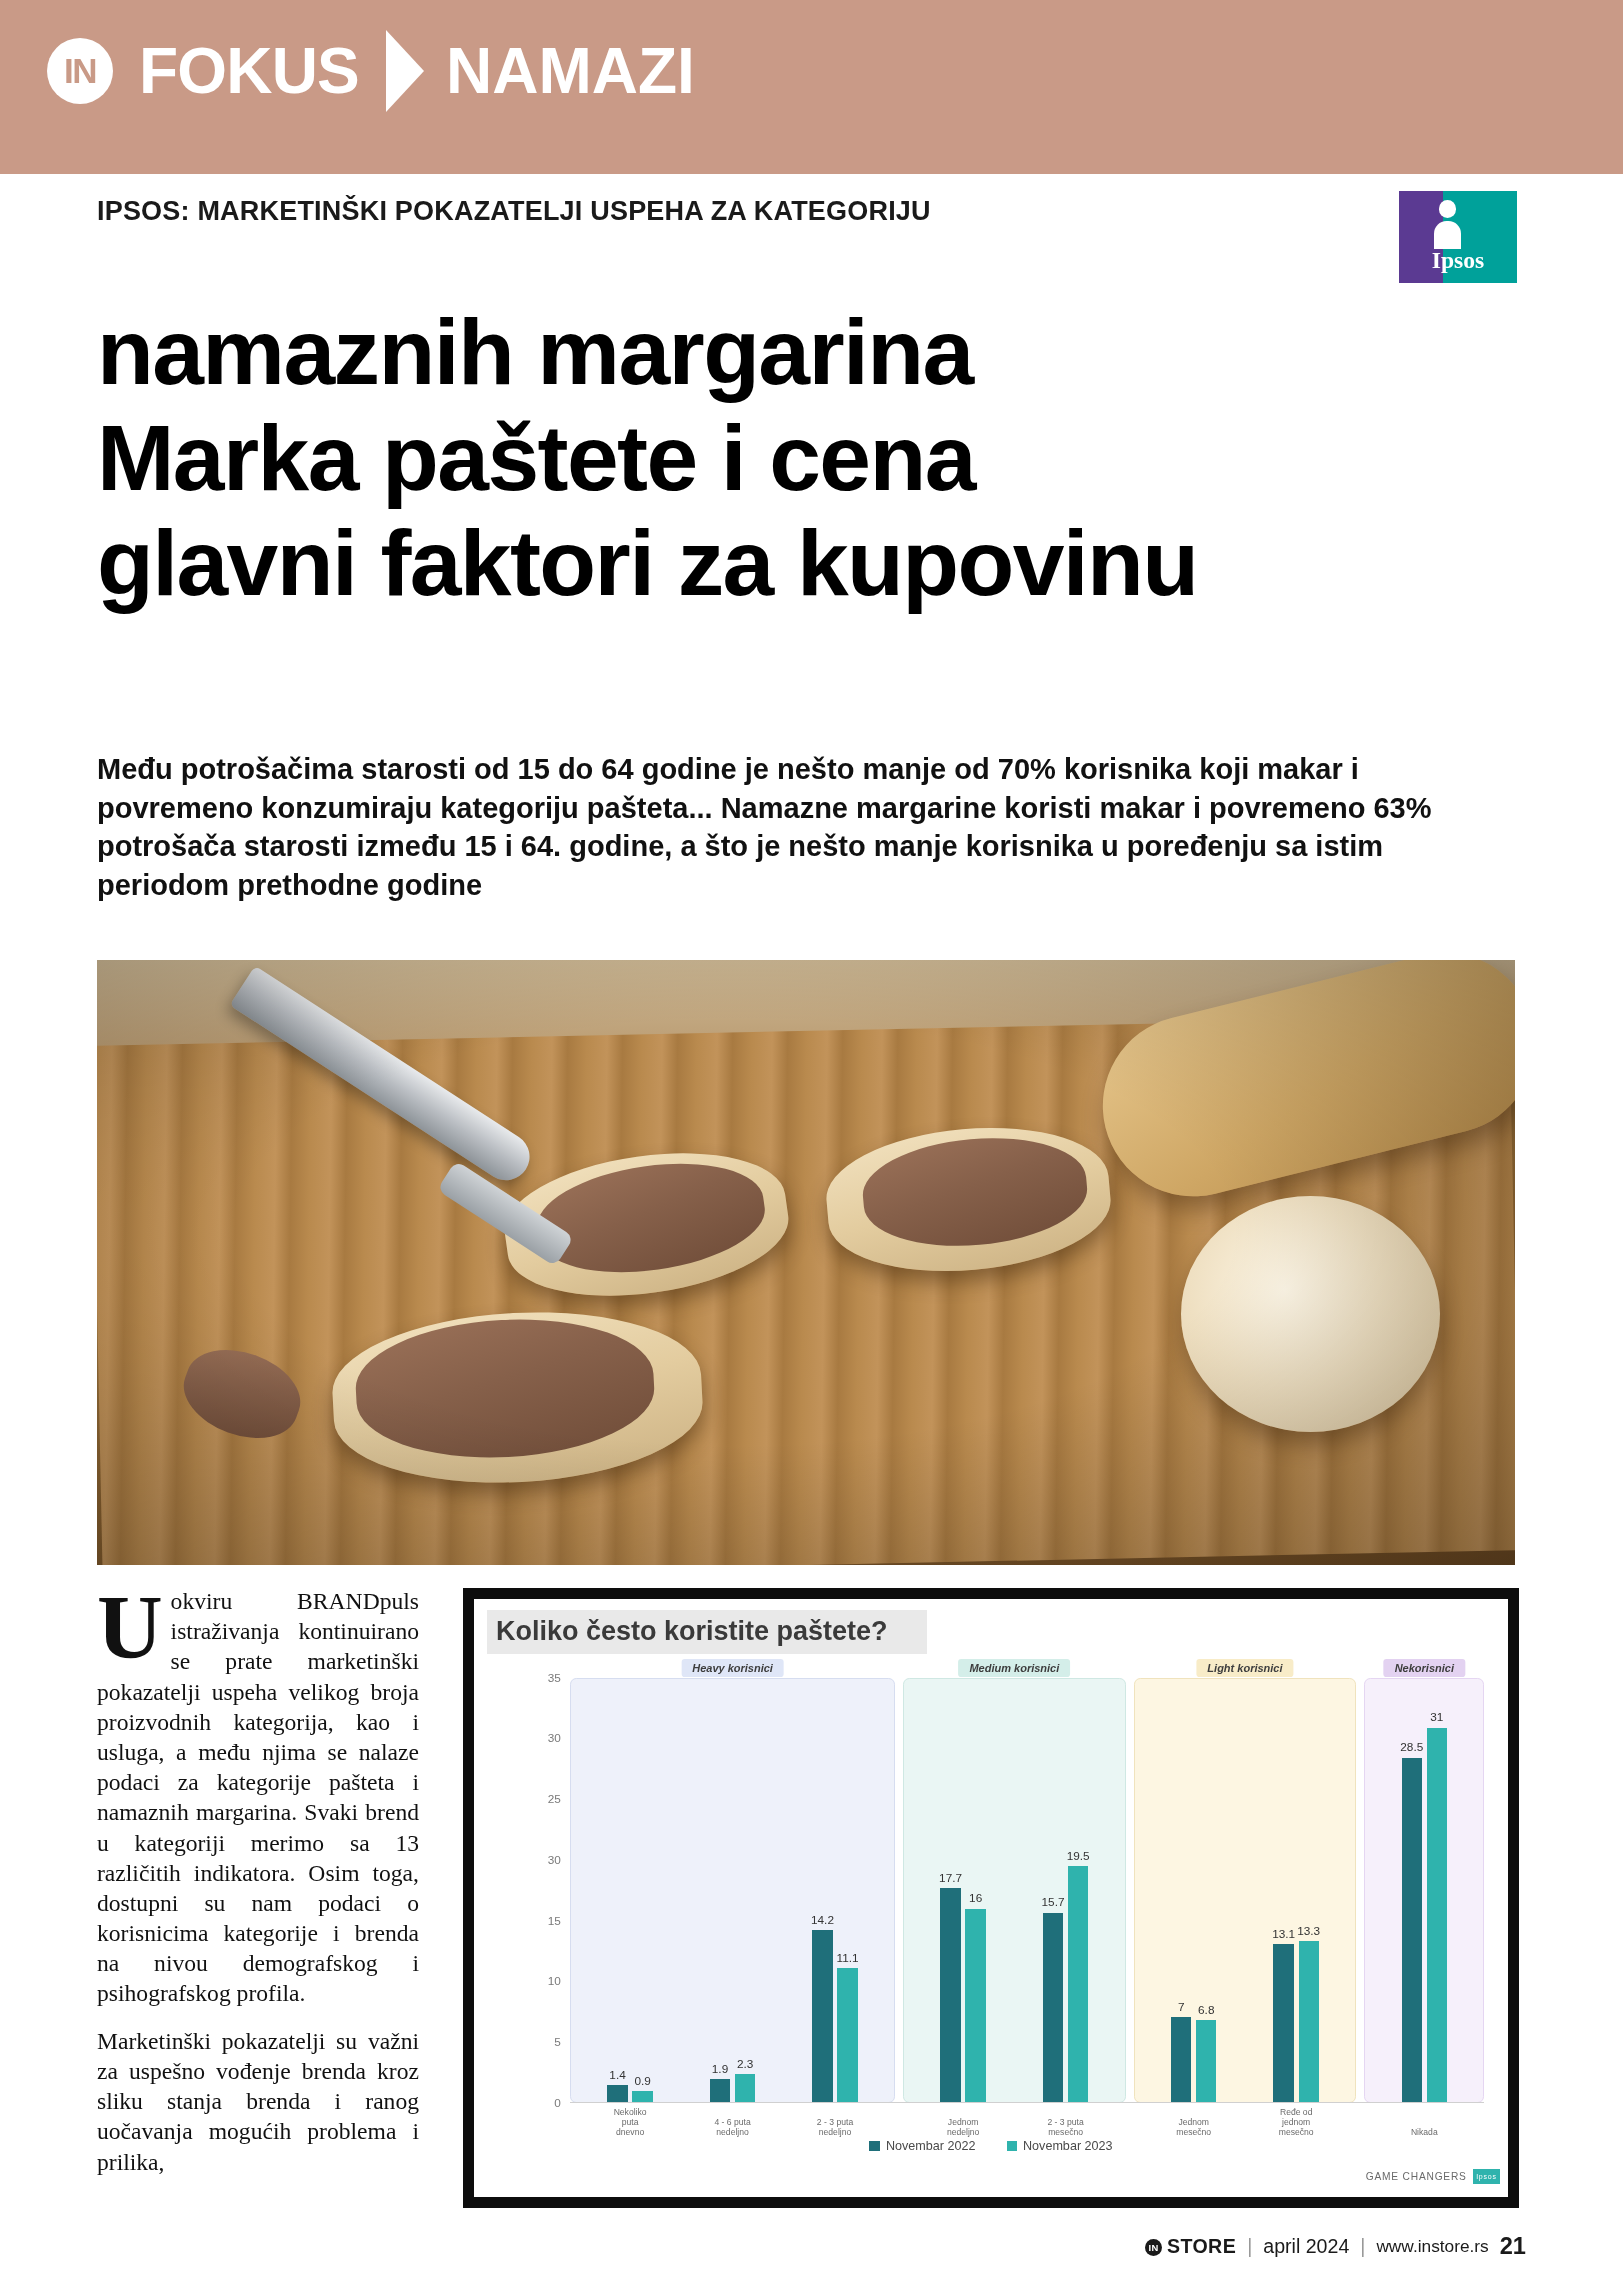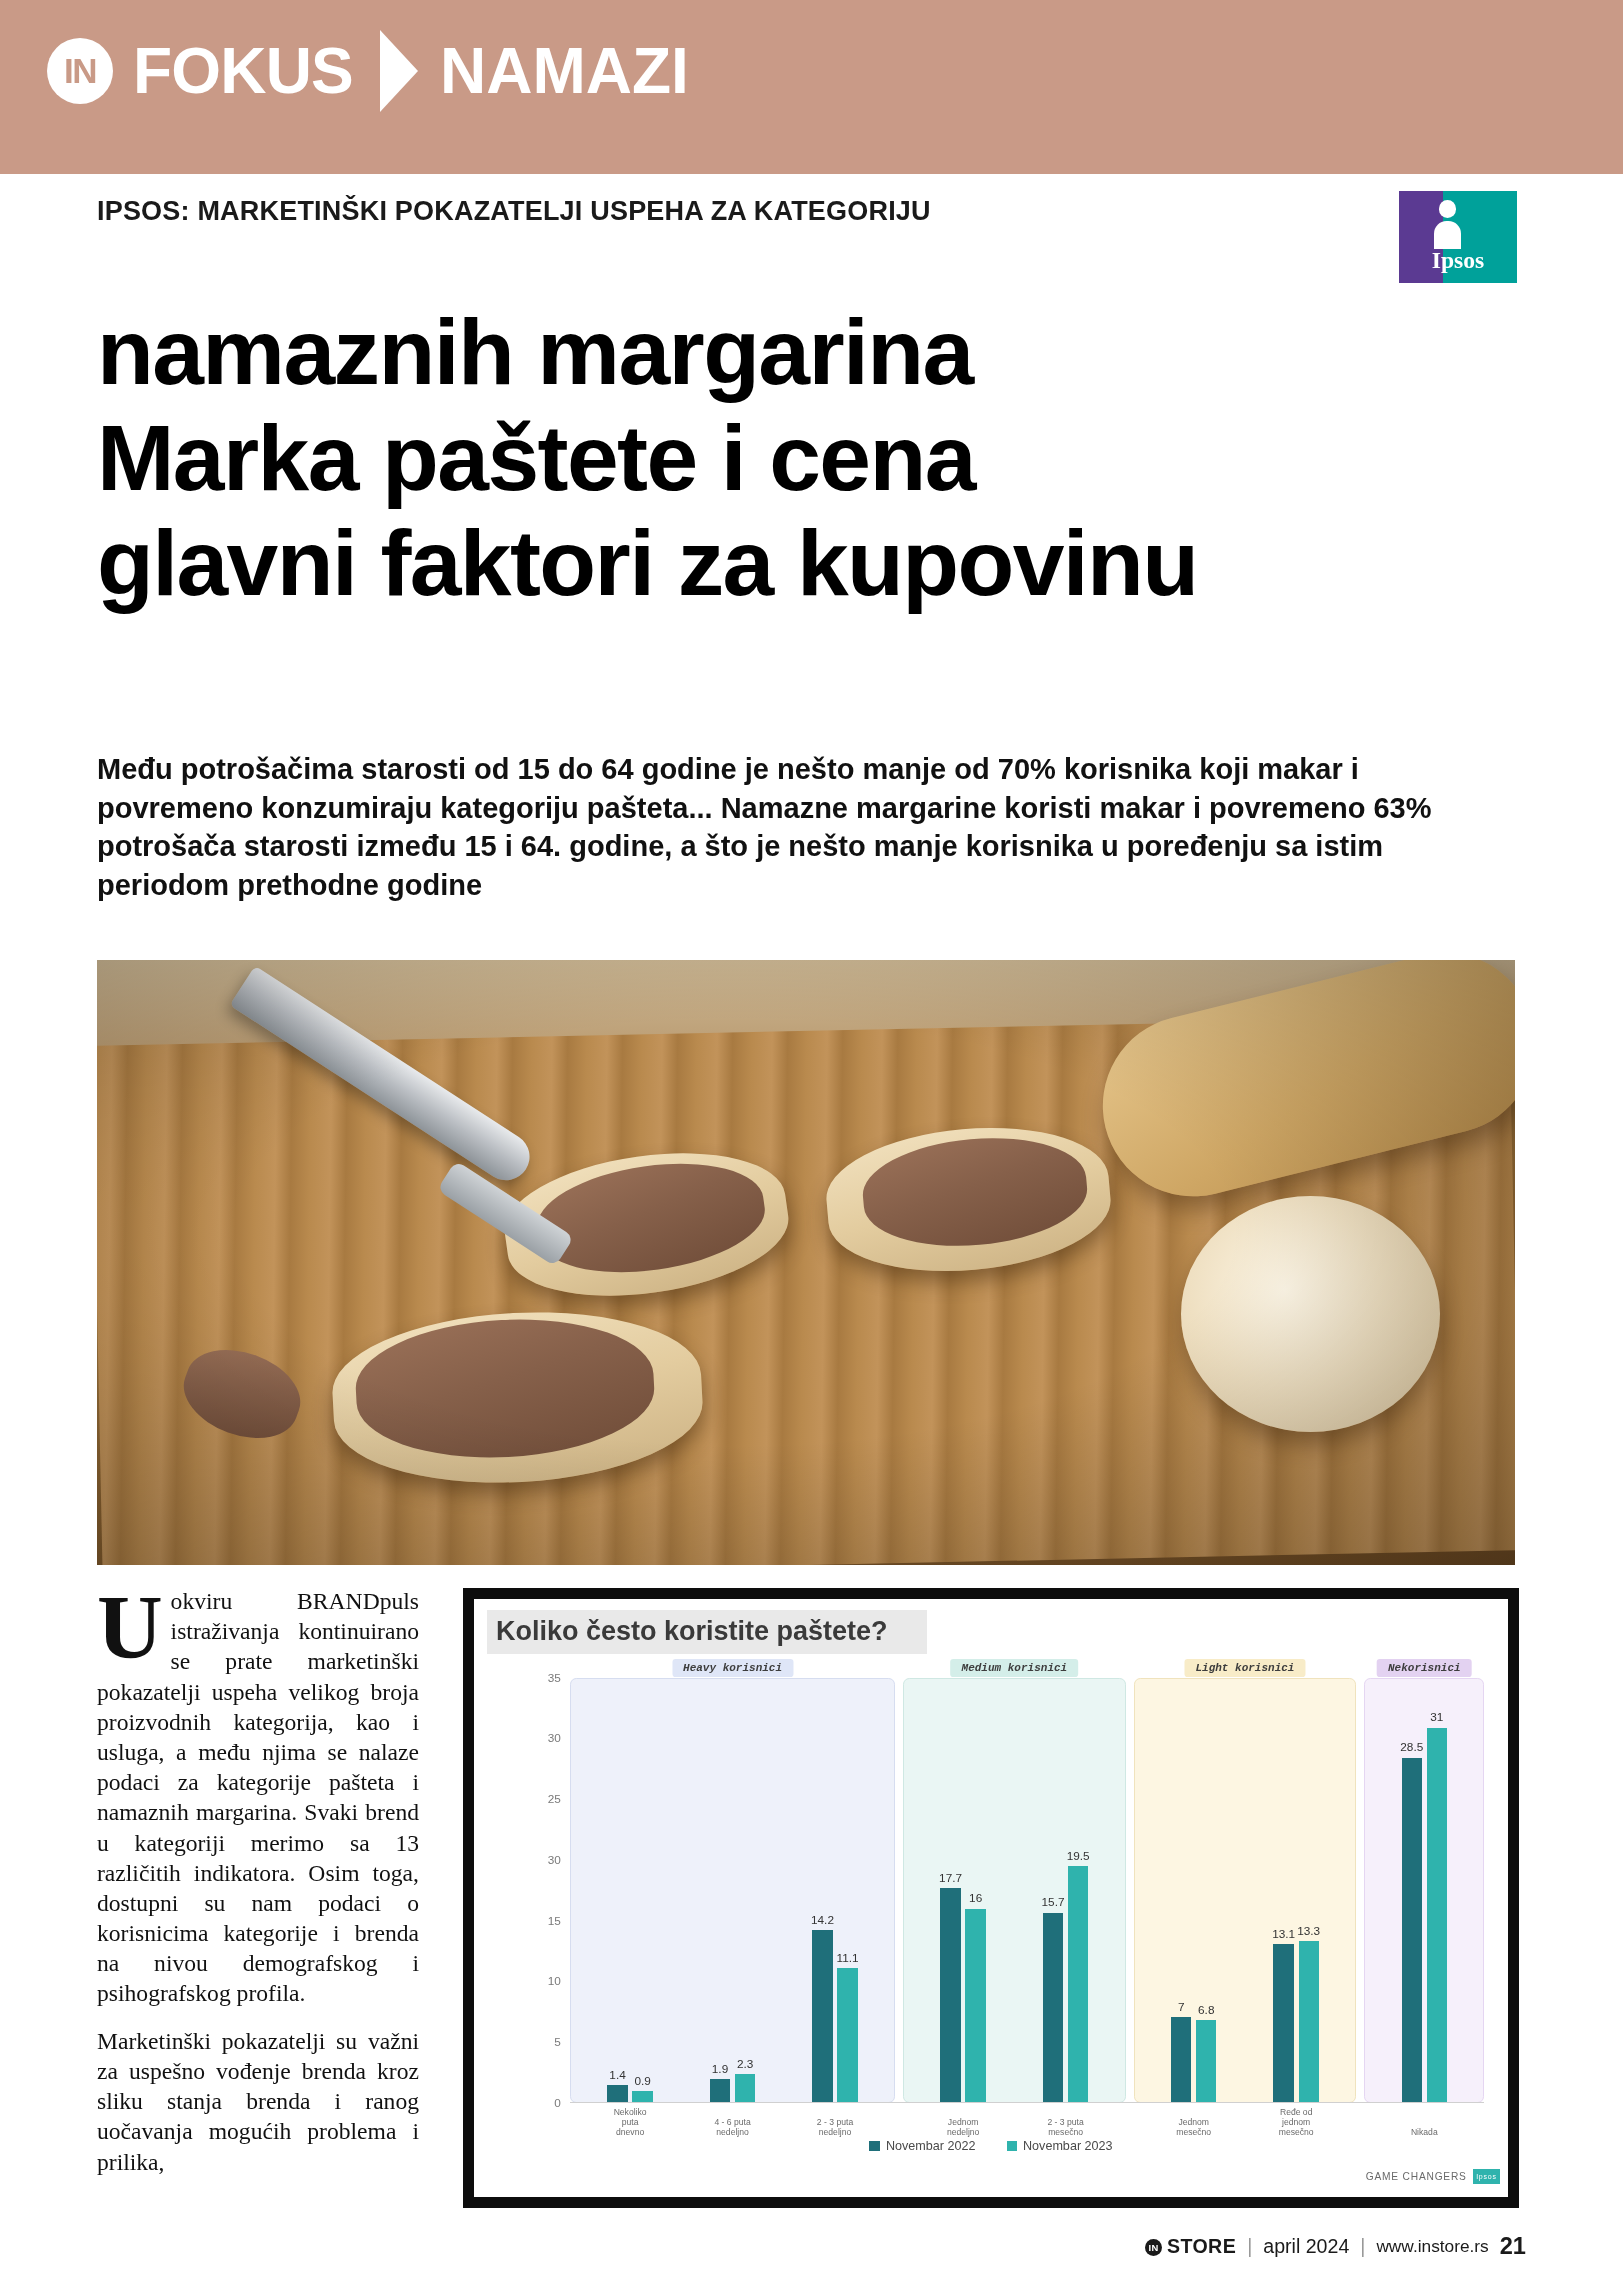--- a/index.html
+++ b/index.html
@@ -41,21 +41,21 @@
     font-weight: bold;
     font-size: 35px;
     font-family: "Liberation Sans", sans-serif;
     letter-spacing: -1.6px;
   }
   .banner-word {
     color: #ffffff;
     font-size: 64px;
     font-weight: bold;
     letter-spacing: -0.8px;
-    margin-left: 20px;
+    margin-left: 26px;
     font-family: "Liberation Sans", sans-serif;
     text-align: center;
   }
   .banner-arrow {
     width: 0; height: 0;
     border-top: 41px solid transparent;
     border-bottom: 41px solid transparent;
     border-left: 38px solid #ffffff;
     margin-left: 27px;
     margin-right: 22px;
@@ -314,21 +314,21 @@
     top: -20.4px;
     left: 50%;
     transform: translateX(-50%);
     font-size: 11px;
     font-style: italic;
     font-weight: bold;
     color: #3d3d3d;
     padding: 3.1px 11px;
     border-radius: 3.1px;
     white-space: nowrap;
-    font-family: Liberation Mono, monospace;
+    font-family: Liberation Sans, sans-serif;
   }
   .lbl-heavy { background: #dfe6f7; }
   .lbl-medium { background: #d4eee9; }
   .lbl-light { background: #f8ecc8; }
   .lbl-non { background: #e3d2f1; }
 
   .pair {
     position: relative;
     height: 100%;
     display: flex;

